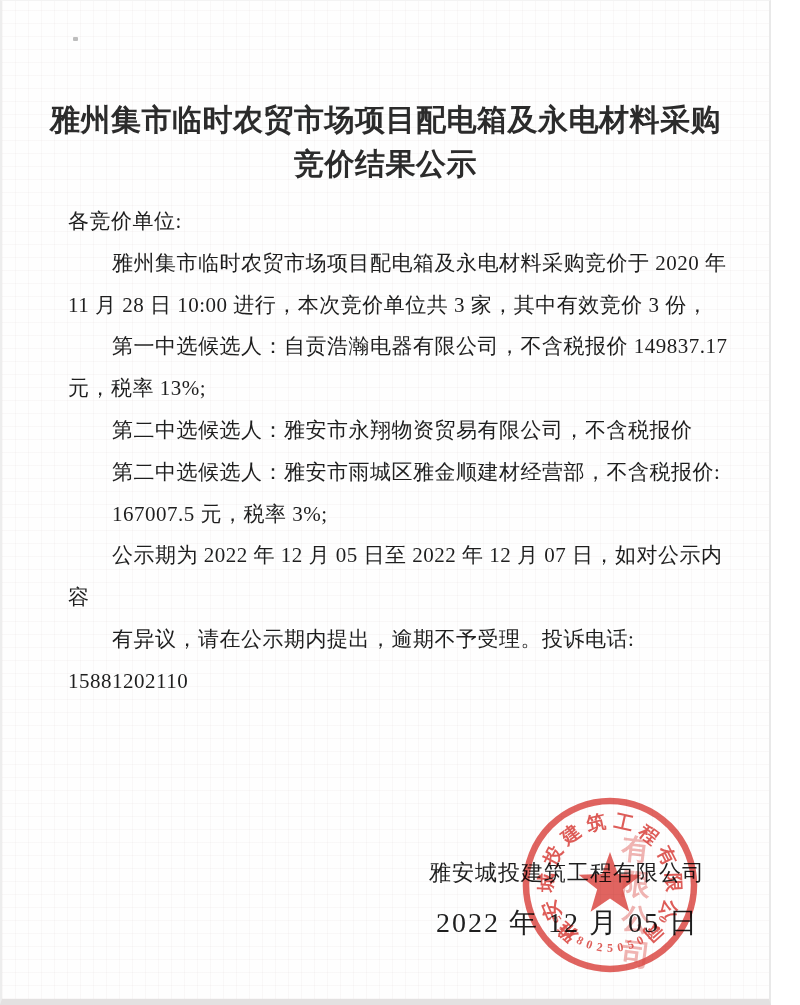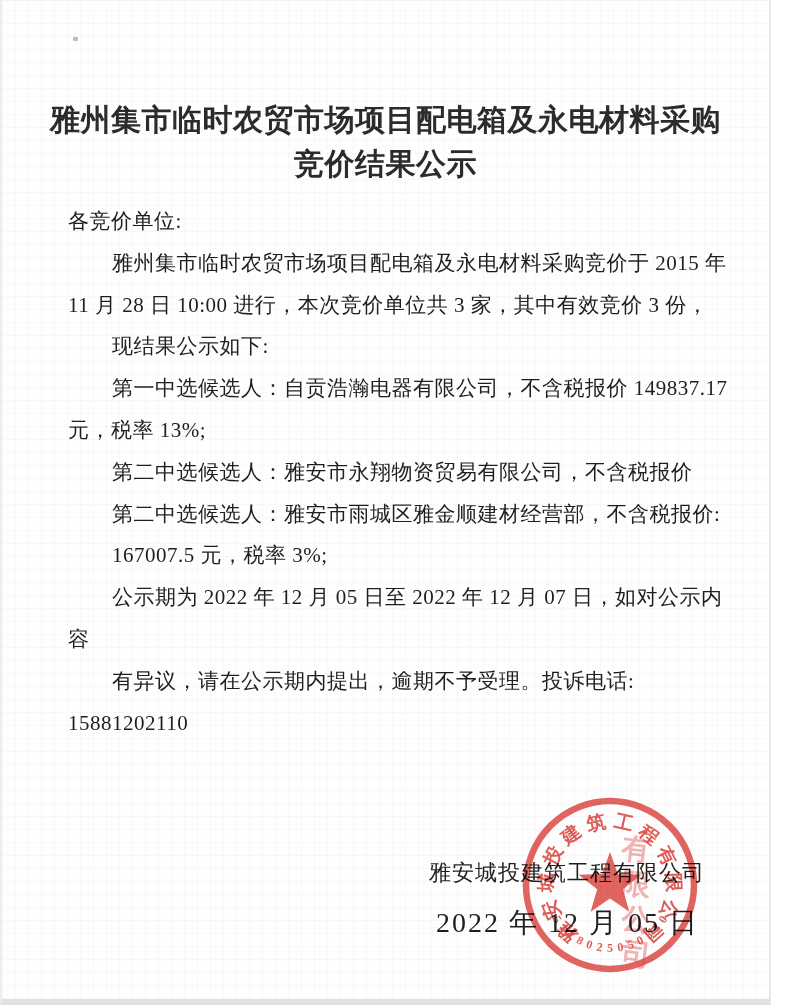--- a/index.html
+++ b/index.html
@@ -74,23 +74,22 @@
 
   <div class="speck"></div>
 
   <h1 class="title">
     <span class="title-line">雅州集市临时农贸市场项目配电箱及永电材料采购</span>
     <span class="title-line">竞价结果公示</span>
   </h1>
 
   <div class="body-text" id="body-lines">
       <div class="line">各竞价单位:</div>
-      <div class="line indent">雅州集市临时农贸市场项目配电箱及永电材料采购竞价于 2015 年</div>
+      <div class="line indent">雅州集市临时农贸市场项目配电箱及永电材料采购竞价于 2020 年</div>
       <div class="line">11 月 28 日 10:00 进行，本次竞价单位共 3 家，其中有效竞价 3 份，</div>
-      <div class="line indent">现结果公示如下:</div>
       <div class="line indent">第一中选候选人：自贡浩瀚电器有限公司，不含税报价 149837.17</div>
       <div class="line">元，税率 13%;</div>
       <div class="line indent">第二中选候选人：雅安市永翔物资贸易有限公司，不含税报价</div>
       <div class="line indent">第二中选候选人：雅安市雨城区雅金顺建材经营部，不含税报价:</div>
       <div class="line indent">167007.5 元，税率 3%;</div>
       <div class="line indent">公示期为 2022 年 12 月 05 日至 2022 年 12 月 07 日，如对公示内</div>
       <div class="line">容</div>
       <div class="line indent">有异议，请在公示期内提出，逾期不予受理。投诉电话:</div>
       <div class="line">15881202110</div>
     </div>

